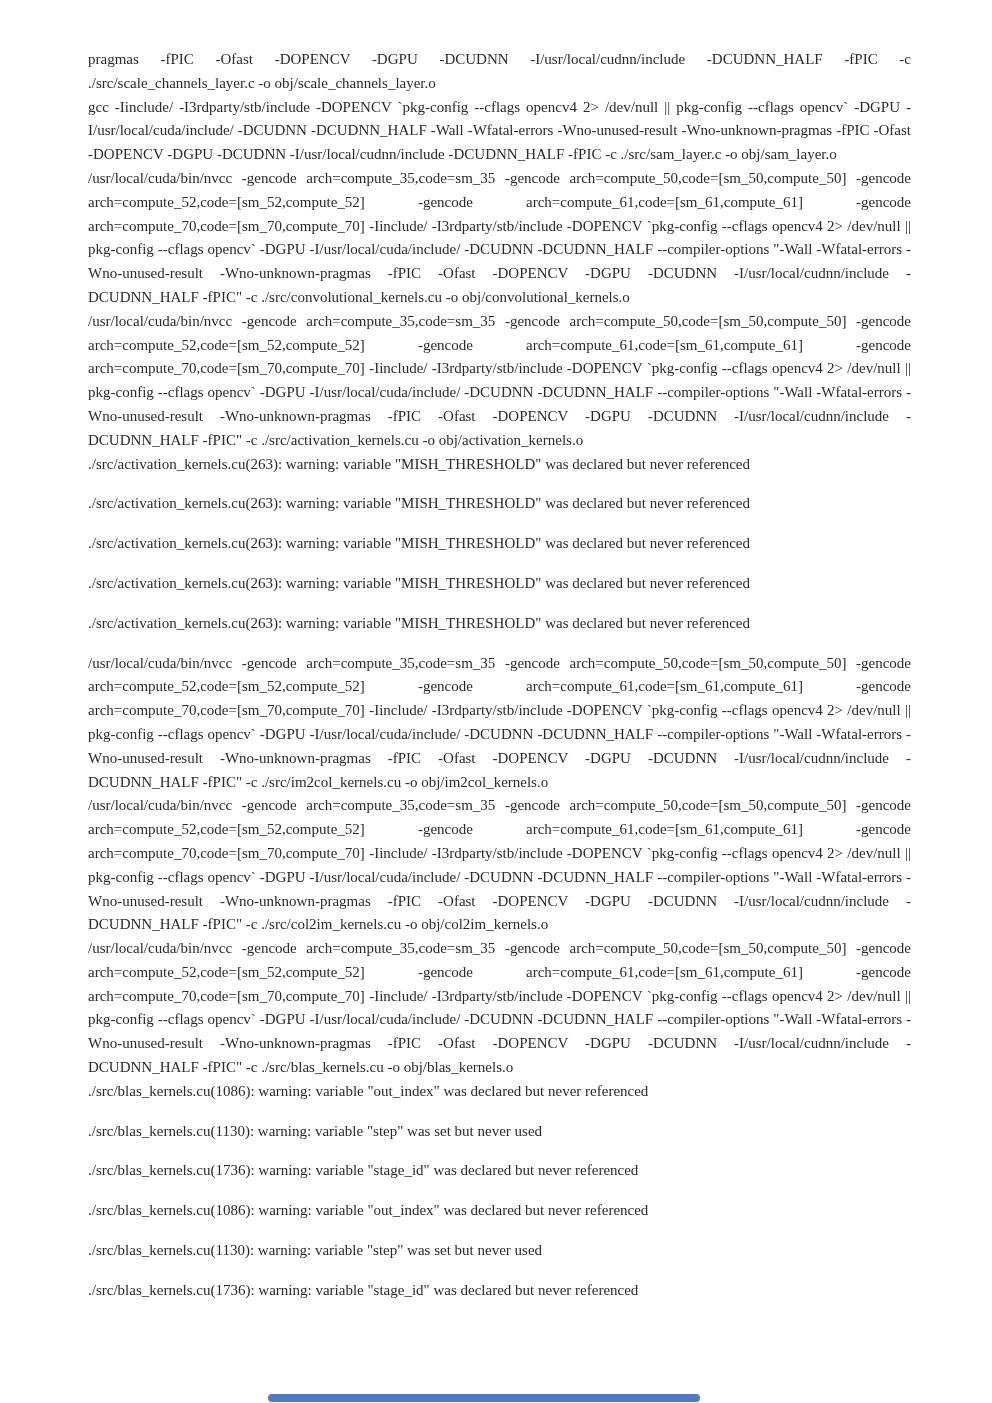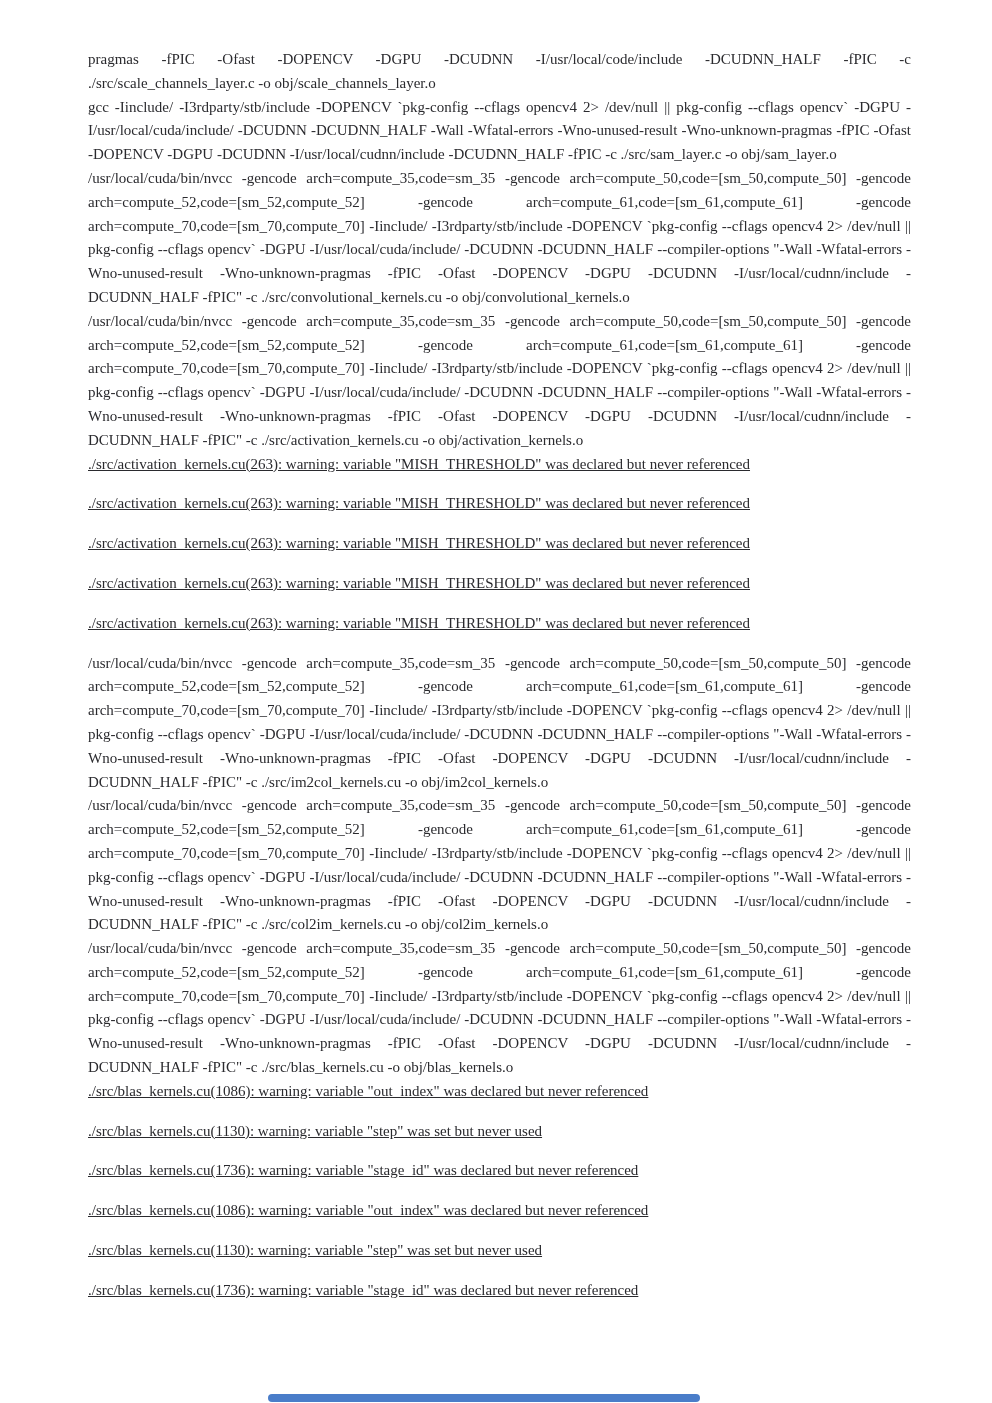--- a/index.html
+++ b/index.html
@@ -16,38 +16,38 @@
     top: 48px;
     width: 823px;
     font-family: "Liberation Serif", serif;
     font-size: 15px;
     line-height: 23.8px;
     color: #2a2a2e;
     overflow-wrap: break-word;
   }
   .block { margin: 0; }
   .block.command { text-align: justify; }
-  .block.warning { text-align: left; text-decoration: underline; }
+  .block.warning { text-align: left; }
   .block.gap { margin-top: 16px; }
   .hscroll-thumb {
     position: absolute;
     left: 268px;
     top: 1394px;
     width: 432px;
     height: 8px;
     border-radius: 4px;
     background: #4a7dc9;
   }
 </style>
 </head>
 <body>
 
 <div class="page" style="background: rgb(255, 255, 255);">
   <main id="log" class="log" style="color: rgb(42, 42, 46);">
-      <div class="block command">pragmas -fPIC -Ofast -DOPENCV -DGPU -DCUDNN -I/usr/local/code/include -DCUDNN_HALF -fPIC -c ./src/scale_channels_layer.c -o obj/scale_channels_layer.o</div>
+      <div class="block command">pragmas -fPIC -Ofast -DOPENCV -DGPU -DCUDNN -I/usr/local/cudnn/include -DCUDNN_HALF -fPIC -c ./src/scale_channels_layer.c -o obj/scale_channels_layer.o</div>
       <div class="block command">gcc -Iinclude/ -I3rdparty/stb/include -DOPENCV `pkg-config --cflags opencv4 2&gt; /dev/null || pkg-config --cflags opencv` -DGPU -I/usr/local/cuda/include/ -DCUDNN -DCUDNN_HALF -Wall -Wfatal-errors -Wno-unused-result -Wno-unknown-pragmas -fPIC -Ofast -DOPENCV -DGPU -DCUDNN -I/usr/local/cudnn/include -DCUDNN_HALF -fPIC -c ./src/sam_layer.c -o obj/sam_layer.o</div>
       <div class="block command">/usr/local/cuda/bin/nvcc -gencode arch=compute_35,code=sm_35 -gencode arch=compute_50,code=[sm_50,compute_50] -gencode arch=compute_52,code=[sm_52,compute_52] -gencode arch=compute_61,code=[sm_61,compute_61] -gencode arch=compute_70,code=[sm_70,compute_70] -Iinclude/ -I3rdparty/stb/include -DOPENCV `pkg-config --cflags opencv4 2&gt; /dev/null || pkg-config --cflags opencv` -DGPU -I/usr/local/cuda/include/ -DCUDNN -DCUDNN_HALF --compiler-options "-Wall -Wfatal-errors -Wno-unused-result -Wno-unknown-pragmas -fPIC -Ofast -DOPENCV -DGPU -DCUDNN -I/usr/local/cudnn/include -DCUDNN_HALF -fPIC" -c ./src/convolutional_kernels.cu -o obj/convolutional_kernels.o</div>
       <div class="block command">/usr/local/cuda/bin/nvcc -gencode arch=compute_35,code=sm_35 -gencode arch=compute_50,code=[sm_50,compute_50] -gencode arch=compute_52,code=[sm_52,compute_52] -gencode arch=compute_61,code=[sm_61,compute_61] -gencode arch=compute_70,code=[sm_70,compute_70] -Iinclude/ -I3rdparty/stb/include -DOPENCV `pkg-config --cflags opencv4 2&gt; /dev/null || pkg-config --cflags opencv` -DGPU -I/usr/local/cuda/include/ -DCUDNN -DCUDNN_HALF --compiler-options "-Wall -Wfatal-errors -Wno-unused-result -Wno-unknown-pragmas -fPIC -Ofast -DOPENCV -DGPU -DCUDNN -I/usr/local/cudnn/include -DCUDNN_HALF -fPIC" -c ./src/activation_kernels.cu -o obj/activation_kernels.o</div>
       <div class="block warning">./src/activation_kernels.cu(263): warning: variable "MISH_THRESHOLD" was declared but never referenced</div>
       <div class="block warning gap">./src/activation_kernels.cu(263): warning: variable "MISH_THRESHOLD" was declared but never referenced</div>
       <div class="block warning gap">./src/activation_kernels.cu(263): warning: variable "MISH_THRESHOLD" was declared but never referenced</div>
       <div class="block warning gap">./src/activation_kernels.cu(263): warning: variable "MISH_THRESHOLD" was declared but never referenced</div>
       <div class="block warning gap">./src/activation_kernels.cu(263): warning: variable "MISH_THRESHOLD" was declared but never referenced</div>
       <div class="block command gap">/usr/local/cuda/bin/nvcc -gencode arch=compute_35,code=sm_35 -gencode arch=compute_50,code=[sm_50,compute_50] -gencode arch=compute_52,code=[sm_52,compute_52] -gencode arch=compute_61,code=[sm_61,compute_61] -gencode arch=compute_70,code=[sm_70,compute_70] -Iinclude/ -I3rdparty/stb/include -DOPENCV `pkg-config --cflags opencv4 2&gt; /dev/null || pkg-config --cflags opencv` -DGPU -I/usr/local/cuda/include/ -DCUDNN -DCUDNN_HALF --compiler-options "-Wall -Wfatal-errors -Wno-unused-result -Wno-unknown-pragmas -fPIC -Ofast -DOPENCV -DGPU -DCUDNN -I/usr/local/cudnn/include -DCUDNN_HALF -fPIC" -c ./src/im2col_kernels.cu -o obj/im2col_kernels.o</div>
       <div class="block command">/usr/local/cuda/bin/nvcc -gencode arch=compute_35,code=sm_35 -gencode arch=compute_50,code=[sm_50,compute_50] -gencode arch=compute_52,code=[sm_52,compute_52] -gencode arch=compute_61,code=[sm_61,compute_61] -gencode arch=compute_70,code=[sm_70,compute_70] -Iinclude/ -I3rdparty/stb/include -DOPENCV `pkg-config --cflags opencv4 2&gt; /dev/null || pkg-config --cflags opencv` -DGPU -I/usr/local/cuda/include/ -DCUDNN -DCUDNN_HALF --compiler-options "-Wall -Wfatal-errors -Wno-unused-result -Wno-unknown-pragmas -fPIC -Ofast -DOPENCV -DGPU -DCUDNN -I/usr/local/cudnn/include -DCUDNN_HALF -fPIC" -c ./src/col2im_kernels.cu -o obj/col2im_kernels.o</div>

